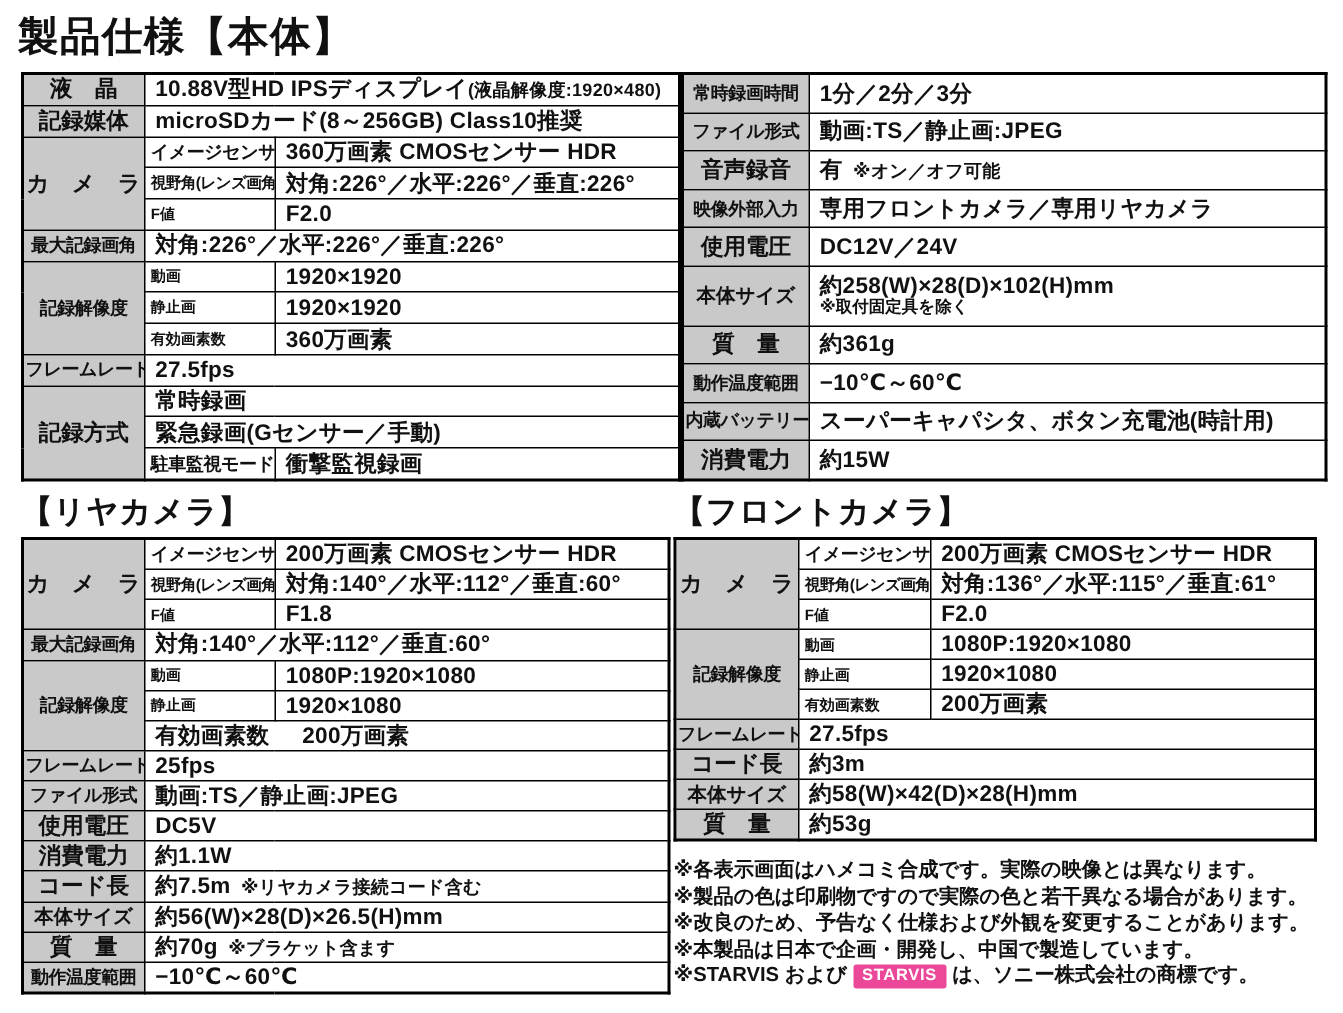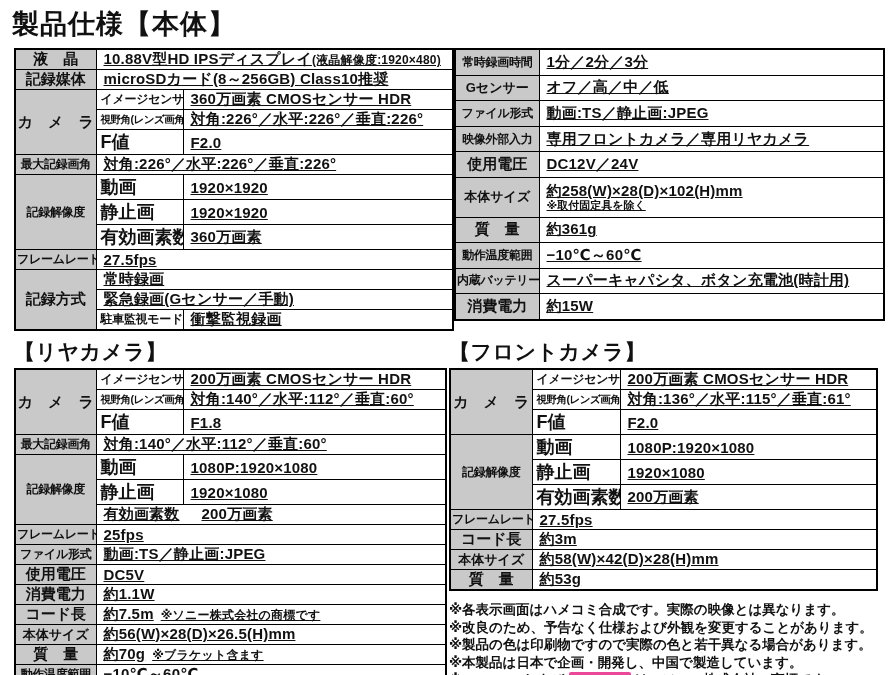--- a/index.html
+++ b/index.html
@@ -16,24 +16,24 @@
   .sub-row{display:flex;gap:2px;margin:9px 12px 0 14px;align-items:flex-start;justify-content:space-between;}
   table.t{border-collapse:collapse;table-layout:fixed;border:2px solid #000;}
   table.t td{border:1px solid #000;vertical-align:middle;overflow:hidden;white-space:nowrap;height:19px;}
   #tbl-main-left{width:438px;height:273px;}
   #tbl-main-right{width:429px;height:273px;}
   #tbl-rear{width:431px;height:305px;}
   #tbl-front{width:427px;height:201px;}
   td.lbl{background:#c9c9c9;text-align:center;font-size:15px;padding:0 1px;}
   td.lbl.m{font-size:13px;}
   td.lbl.s{font-size:12px;letter-spacing:-0.3px;}
-  td.sub{font-size:18px;padding:0 4px;}
+  td.sub{font-size:10px;padding:0 4px;}
   td.sub.s{font-size:12px;letter-spacing:-0.3px;}
   td.sub.xs{font-size:10.5px;letter-spacing:-0.5px;}
-  td.val{font-size:15px;padding:0 7px;letter-spacing:0.2px;text-decoration:underline;}
+  td.val{font-size:15px;padding:0 7px;letter-spacing:0.2px;}
   td.dbl{height:38px;}
   .vnote{font-size:12px;margin-left:7px;}
   .vnote-block{display:block;font-size:11px;line-height:13px;letter-spacing:0;}
   .v2line{line-height:17px;}
   .gap{display:inline-block;width:22px;}
   .notes{margin-top:10px;font-size:13.5px;line-height:17.5px;white-space:nowrap;letter-spacing:0;}
   .note-line{height:17.5px;}
   .starvis{display:inline-block;background:#ec4899;color:#fff;font-size:11px;line-height:13px;
     padding:1px 6px 2px 6px;border-radius:2px;letter-spacing:0.5px;margin:0 4px;vertical-align:1px;}
 </style>
@@ -113,26 +113,26 @@
       <colgroup>
           <col style="width:84px">
           <col style="width:345px">
         </colgroup>
       <tbody>
         <tr>
           <td class="lbl s">常時録画時間</td>
           <td class="val">1分／2分／3分</td>
         </tr>
         <tr>
-          <td class="lbl m">Gセンサー</td>
-          <td class="val">オフ／高／中／低</td>
-        </tr>
-        <tr>
           <td class="lbl s">ファイル形式</td>
           <td class="val">動画:TS／静止画:JPEG</td>
+        </tr>
+        <tr>
+          <td class="lbl">音声録音</td>
+          <td class="val"><span>有</span><span class="vnote">※オン／オフ可能</span></td>
         </tr>
         <tr>
           <td class="lbl s">映像外部入力</td>
           <td class="val">専用フロントカメラ／専用リヤカメラ</td>
         </tr>
         <tr>
           <td class="lbl">使用電圧</td>
           <td class="val">DC12V／24V</td>
         </tr>
         <tr>
@@ -212,21 +212,21 @@
           <tr>
             <td class="lbl">使用電圧</td>
             <td class="val" colspan="2">DC5V</td>
           </tr>
           <tr>
             <td class="lbl">消費電力</td>
             <td class="val" colspan="2">約1.1W</td>
           </tr>
           <tr>
             <td class="lbl">コード長</td>
-            <td class="val" colspan="2"><span>約7.5m</span><span class="vnote">※ソニー株式会社の商標です</span></td>
+            <td class="val" colspan="2"><span>約7.5m</span><span class="vnote">※リヤカメラ接続コード含む</span></td>
           </tr>
           <tr>
             <td class="lbl m">本体サイズ</td>
             <td class="val" colspan="2">約56(W)×28(D)×26.5(H)mm</td>
           </tr>
           <tr>
             <td class="lbl">質　量</td>
             <td class="val" colspan="2"><span>約70g</span><span class="vnote">※ブラケット含ます</span></td>
           </tr>
           <tr>
@@ -286,22 +286,22 @@
           </tr>
           <tr>
             <td class="lbl">質　量</td>
             <td class="val" colspan="2">約53g</td>
           </tr>
         </tbody>
       </table>
 
       <div class="notes">
         <div class="note-line">※各表示画面はハメコミ合成です。実際の映像とは異なります。</div>
+        <div class="note-line">※製品の色は印刷物ですので実際の色と若干異なる場合があります。</div>
         <div class="note-line">※改良のため、予告なく仕様および外観を変更することがあります。</div>
-        <div class="note-line">※製品の色は印刷物ですので実際の色と若干異なる場合があります。</div>
         <div class="note-line">※本製品は日本で企画・開発し、中国で製造しています。</div>
         <div class="note-line">
           <span>※STARVIS および</span><span class="starvis">STARVIS</span><span>は、ソニー株式会社の商標です。</span>
         </div>
       </div>
     </div>
 
   </div>
 </div>
 

